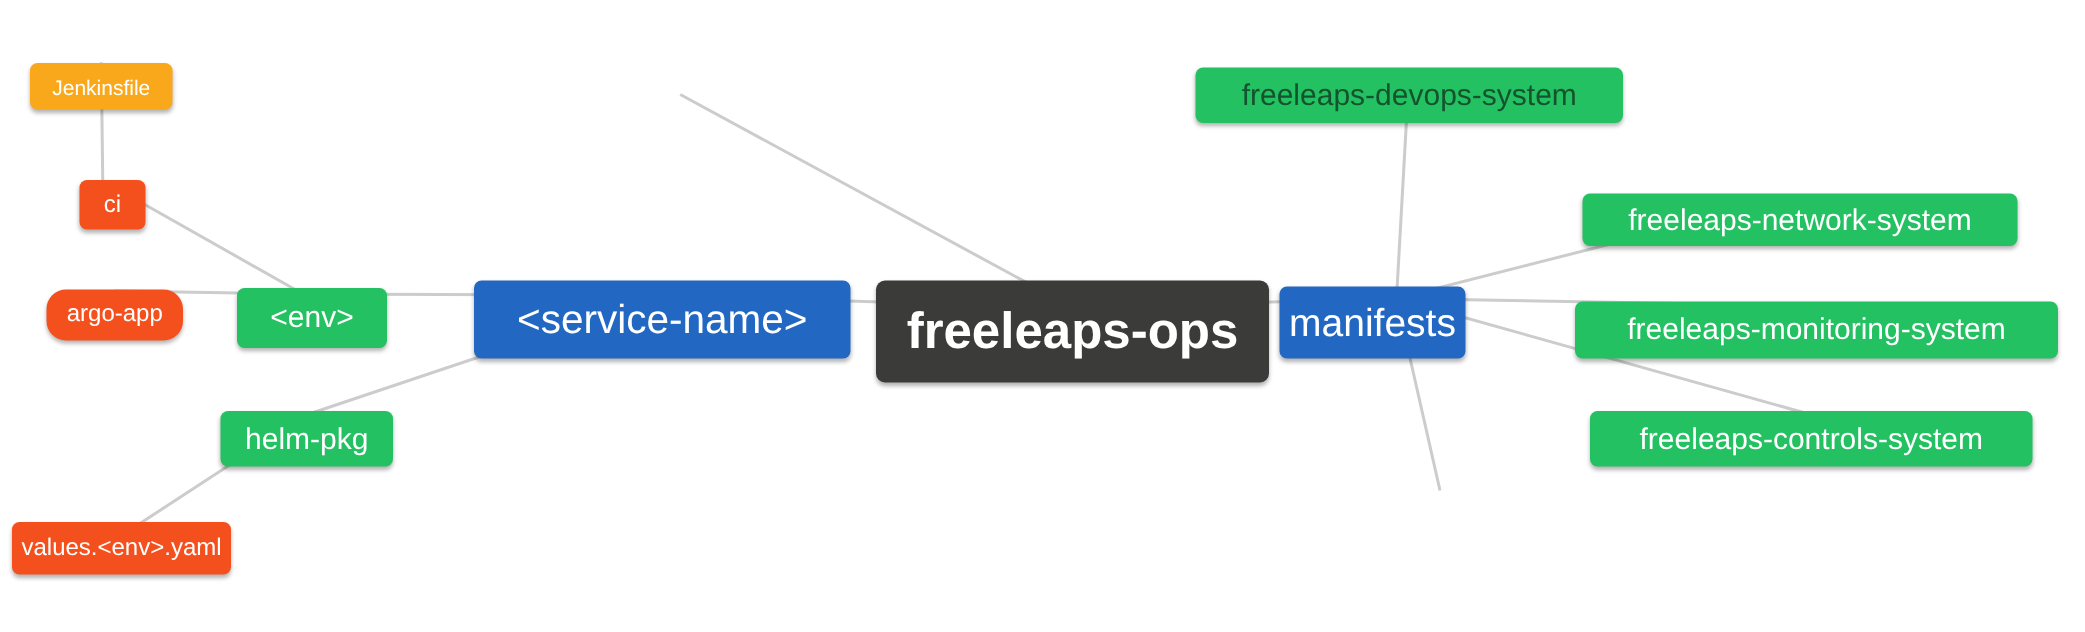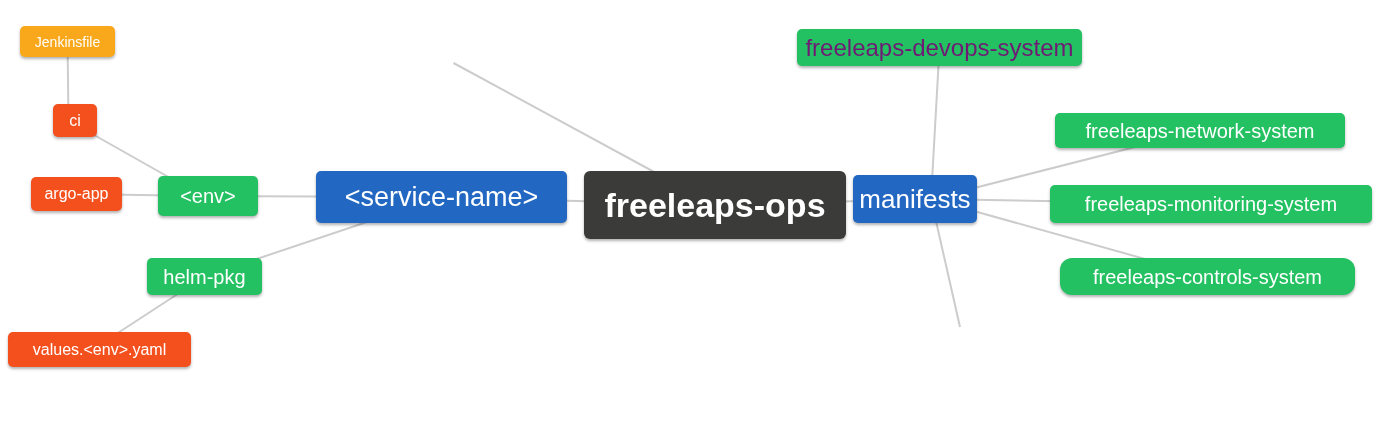--- a/index.html
+++ b/index.html
@@ -36,20 +36,21 @@
     align-items: center;
     justify-content: center;
     box-sizing: border-box;
     color: #ffffff;
     white-space: nowrap;
     border-radius: 5px;
     box-shadow: 0 2px 3px rgba(0,0,0,0.30);
     cursor: pointer;
     line-height: 1;
     user-select: none;
+    margin-top: 16px;
   }
   .node.root { border-radius: 6px; }
 </style>
 </head>
 <body>
 
 <div class="canvas">
   <svg class="edges-layer" viewBox="0 0 1390 421" width="1390" height="421" xmlns="http://www.w3.org/2000/svg">
       <line x1="715" y1="205" x2="453.5" y2="63" stroke="#cccccc" stroke-width="2"></line>
       <line x1="715" y1="205" x2="441.5" y2="197" stroke="#cccccc" stroke-width="2"></line>
@@ -65,22 +66,22 @@
       <line x1="931" y1="199" x2="1211" y2="204" stroke="#cccccc" stroke-width="2"></line>
       <line x1="931" y1="199" x2="1207.5" y2="276.5" stroke="#cccccc" stroke-width="2"></line>
       <line x1="931" y1="199" x2="960" y2="327" stroke="#cccccc" stroke-width="2"></line>
     </svg>
   <div class="nodes-layer">
       <div class="node root" style="left: 584px; top: 171px; width: 262px; height: 68px; font-size: 34px; background: rgb(59, 59, 58); color: rgb(255, 255, 255); font-weight: bold;">freeleaps-ops</div>
       <div class="node level1" style="left: 316px; top: 171px; width: 251px; height: 52px; font-size: 27px; background: rgb(34, 104, 195); color: rgb(255, 255, 255);">&lt;service-name&gt;</div>
       <div class="node level1" style="left: 853px; top: 175px; width: 124px; height: 48px; font-size: 26px; background: rgb(34, 104, 195); color: rgb(255, 255, 255);">manifests</div>
       <div class="node level2" style="left: 158px; top: 176px; width: 100px; height: 40px; font-size: 20px; background: rgb(35, 193, 98); color: rgb(255, 255, 255);">&lt;env&gt;</div>
       <div class="node level2" style="left: 147px; top: 258px; width: 115px; height: 37px; font-size: 20px; background: rgb(35, 193, 98); color: rgb(255, 255, 255);">helm-pkg</div>
-      <div class="node level2" style="left: 797px; top: 29px; width: 285px; height: 37px; font-size: 24px; background: rgb(35, 193, 98); color: #701a75;">freeleaps-devops-system</div>
+      <div class="node level2" style="left: 797px; top: 29px; width: 285px; height: 37px; font-size: 20px; background: rgb(35, 193, 98); color: #14532d;">freeleaps-devops-system</div>
       <div class="node level2" style="left: 1055px; top: 113px; width: 290px; height: 35px; font-size: 20px; background: rgb(35, 193, 98); color: rgb(255, 255, 255);">freeleaps-network-system</div>
       <div class="node level2" style="left: 1050px; top: 185px; width: 322px; height: 38px; font-size: 20px; background: rgb(35, 193, 98); color: rgb(255, 255, 255);">freeleaps-monitoring-system</div>
-      <div class="node level2" style="left: 1060px; top: 258px; width: 295px; height: 37px; font-size: 20px; background: rgb(35, 193, 98); color: rgb(255, 255, 255); border-radius: 12px;">freeleaps-controls-system</div>
+      <div class="node level2" style="left: 1060px; top: 258px; width: 295px; height: 37px; font-size: 20px; background: rgb(35, 193, 98); color: rgb(255, 255, 255);">freeleaps-controls-system</div>
       <div class="node level3" style="left: 53px; top: 104px; width: 44px; height: 33px; font-size: 16px; background: rgb(244, 80, 30); color: rgb(255, 255, 255);">ci</div>
-      <div class="node level3" style="left: 31px; top: 177px; width: 91px; height: 34px; font-size: 16px; background: rgb(244, 80, 30); color: rgb(255, 255, 255);">argo-app</div>
-      <div class="node level3" style="left: 8px; top: 332px; width: 183px; height: 35px; font-size: 16px; background: rgb(244, 80, 30); color: rgb(255, 255, 255);">values.&lt;env&gt;.yaml</div>
+      <div class="node level3" style="left: 31px; top: 177px; width: 91px; height: 34px; font-size: 16px; background: rgb(244, 80, 30); color: rgb(255, 255, 255); border-radius: 13px;">argo-app</div>
+      <div class="node level3" style="left: 8px; top: 332px; width: 146px; height: 35px; font-size: 16px; background: rgb(244, 80, 30); color: rgb(255, 255, 255);">values.&lt;env&gt;.yaml</div>
       <div class="node level4" style="left: 20px; top: 26px; width: 95px; height: 31px; font-size: 14px; background: rgb(250, 168, 27); color: rgb(255, 255, 255);">Jenkinsfile</div>
     </div>
 </div>
 
 </body></html>

